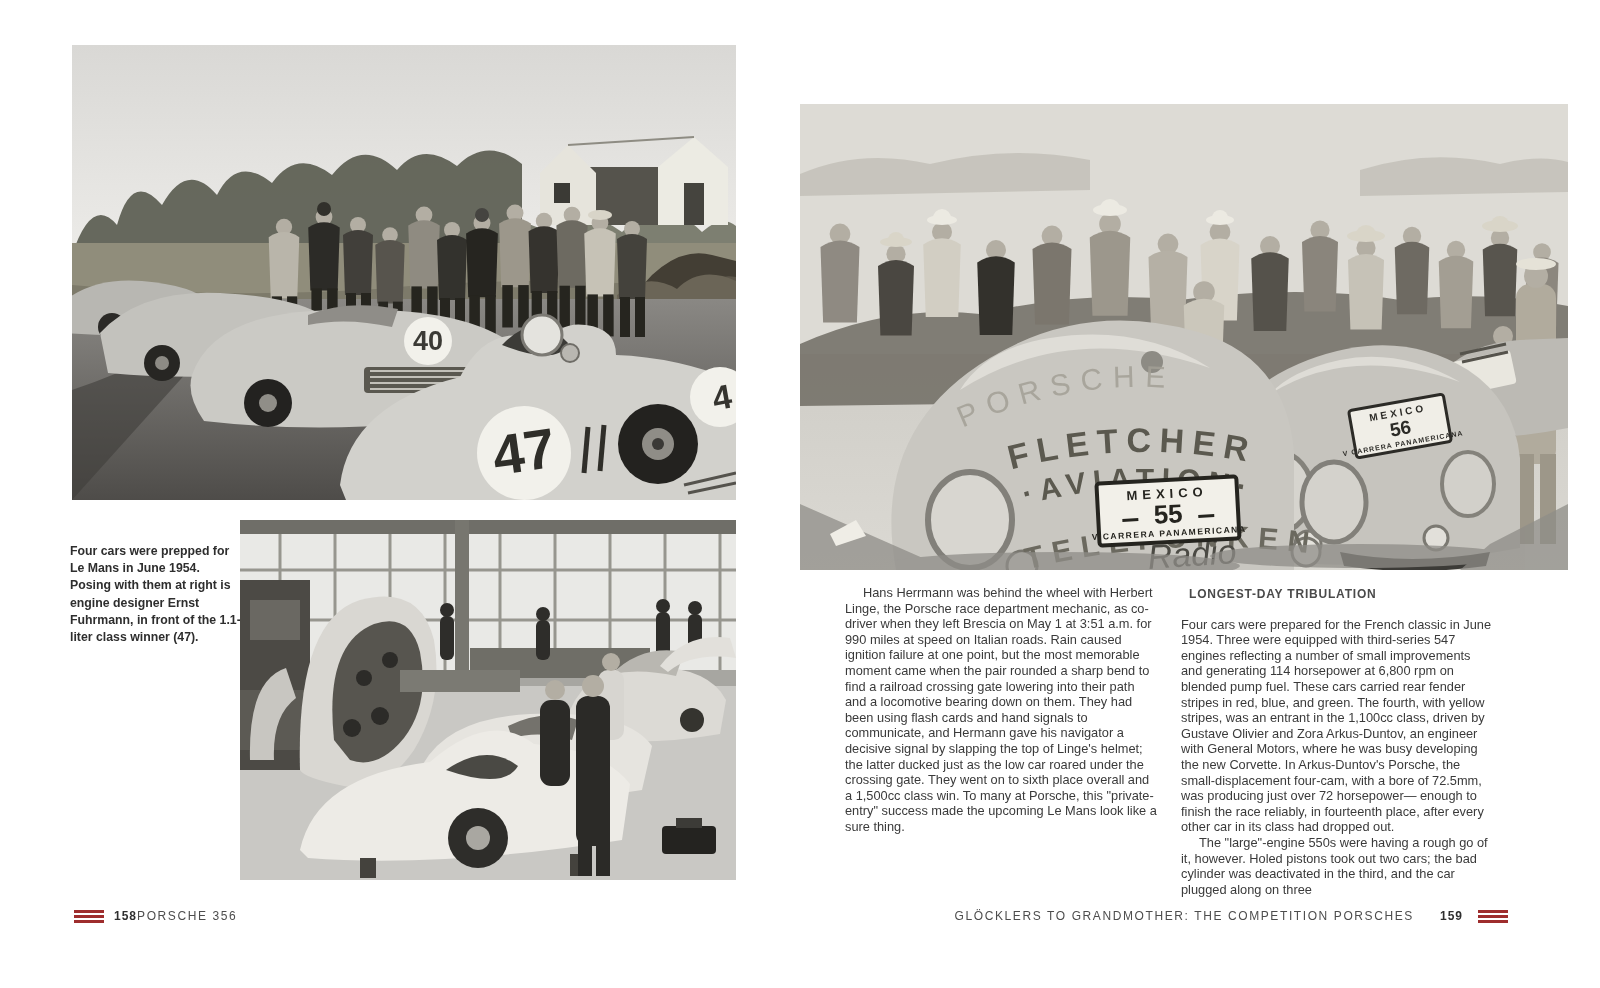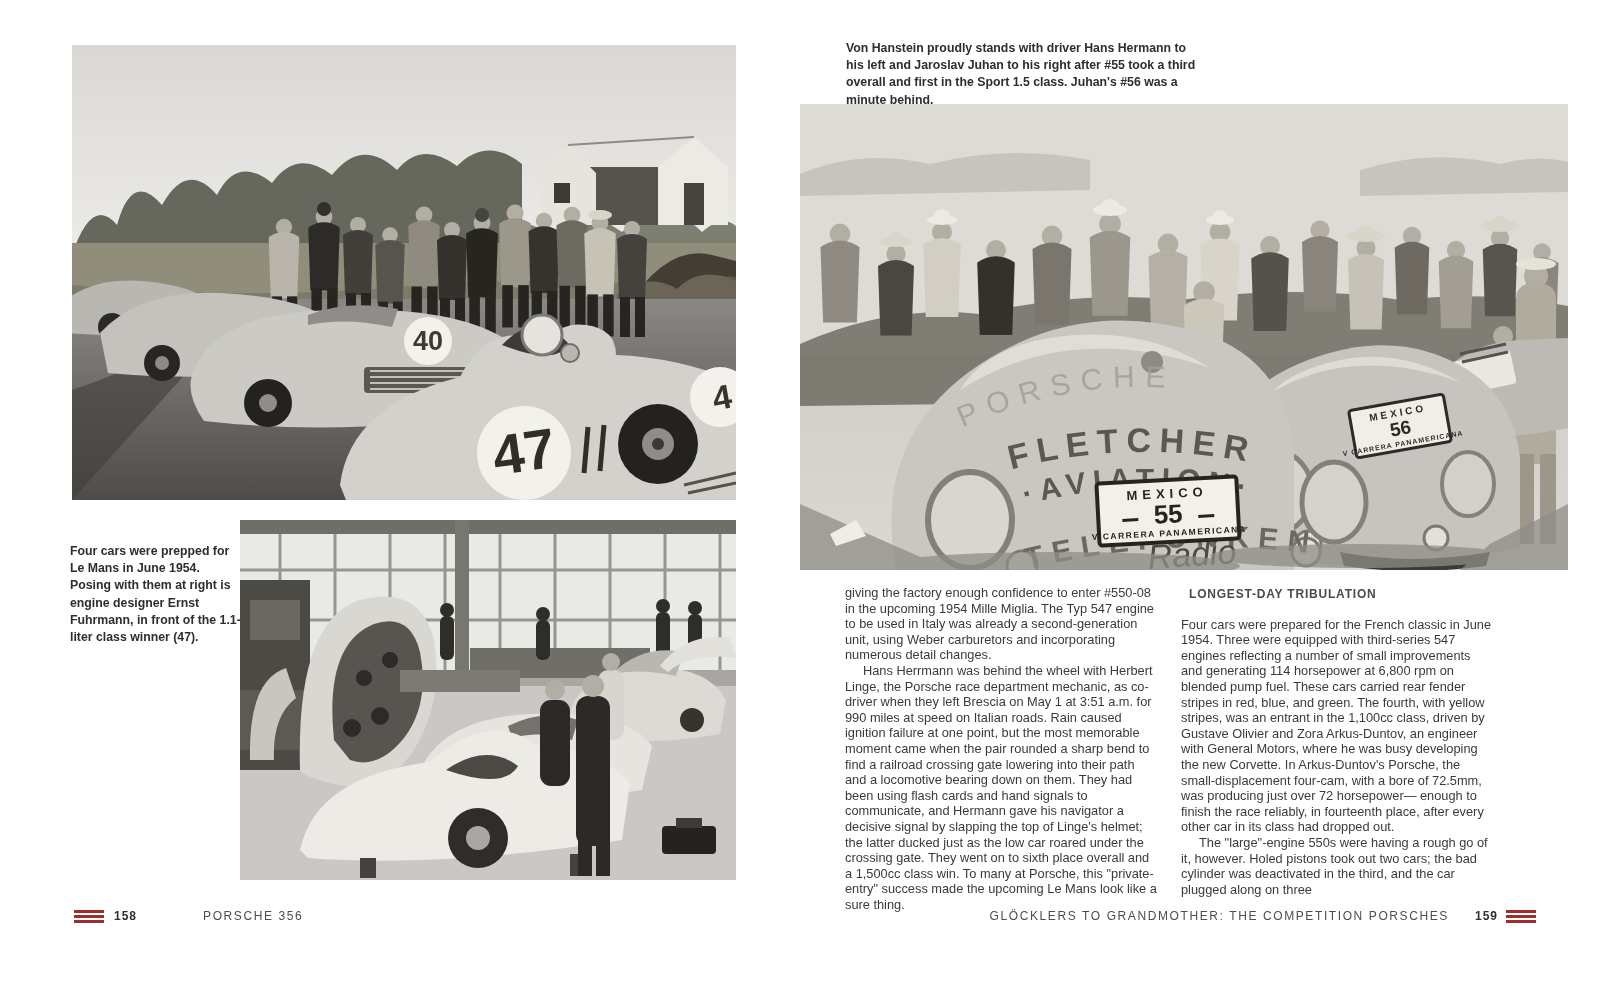--- a/index.html
+++ b/index.html
@@ -19,26 +19,26 @@
   .col p{margin:0;}
   .col p.indent{text-indent:18px;}
   .col-a{left:845px;}
   .col-b{left:1181px;}
   .col-b h2{
     margin:2px 0 14px 8px;font-size:12px;letter-spacing:0.8px;color:#4a4a4a;
     font-weight:bold;font-family:Liberation Sans, sans-serif;
   }
   .footer{position:absolute;top:908px;height:16px;display:flex;align-items:center;font-size:12px;color:#474747;}
   .footer-left{left:74px;}
-  .footer-right{right:64px;}
+  .footer-right{right:92px;}
   .pagenum{font-weight:bold;letter-spacing:1px;color:#2f2f2f;}
   .running{letter-spacing:1.6px;color:#4d4d4d;}
   .footer-left .pagenum{margin:0 0 0 10px;}
-  .footer-left .running{margin-left:66px;}
-  .footer-right .pagenum{margin:0 8px 0 26px;}
+  .footer-left .running{}
+  .footer-right .pagenum{margin:0 15px 0 26px;}
   .redlines{display:inline-flex;flex-direction:column;gap:2px;}
   .redlines i{display:block;width:30px;height:3px;background:#9e2d2d;}
   .skin{fill:#b3aea3;}
   svg text{font-family:"Liberation Sans",sans-serif;}
 </style>
 </head>
 <body>
 
 <div class="spread">
 
@@ -248,21 +248,20 @@
   <div class="footer footer-left">
     <span class="redlines">
         <i></i>
         <i></i>
         <i></i>
       </span>
     <span class="pagenum">158</span>
     <span class="running">PORSCHE 356</span>
   </div>
 
-  <p class="caption cap3">Von Hanstein proudly stands with driver Hans Hermann to his left and Jaroslav Juhan to his right after #55 took a third overall and first in the Sport 1.5 class. Juhan's #56 was a minute behind.</p>
 
   <svg class="photo" style="left:800px;top:104px;" width="768" height="466" viewBox="0 0 768 466">
     <defs>
       <linearGradient id="gnd" x1="0" y1="0" x2="0" y2="1">
         <stop offset="0" stop-color="#cfcdc7"></stop>
           <stop offset="1" stop-color="#dbd9d3"></stop>
       </linearGradient>
       <path id="arcP" d="M150,330 Q330,240 520,322" fill="none"></path>
       <path id="arcF" d="M190,372 Q350,320 536,380" fill="none"></path>
       <path id="arcA" d="M200,408 Q360,356 545,420" fill="none"></path>
@@ -399,21 +398,20 @@
     <g fill="#8f8d88" opacity="0.75">
       <polygon points="0,400 150,466 0,466"></polygon>
       <ellipse cx="260" cy="462" rx="180" ry="14"></ellipse>
       <ellipse cx="560" cy="452" rx="150" ry="12"></ellipse>
       <polygon points="690,440 768,400 768,466 660,466"></polygon>
     </g>
     <path d="M30,430 l26,-14 l10,16 l-30,10 z" fill="#efede6"></path>
   </svg>
 
   <div class="col col-a">
-    <p>giving the factory enough confidence to enter #550-08 in the upcoming 1954 Mille Miglia. The Typ 547 engine to be used in Italy was already a second-generation unit, using Weber carburetors and incorporating numerous detail changes.</p>
     <p class="indent">Hans Herrmann was behind the wheel with Herbert Linge, the Porsche race department mechanic, as co-driver when they left Brescia on May 1 at 3:51 a.m. for 990 miles at speed on Italian roads. Rain caused ignition failure at one point, but the most memorable moment came when the pair rounded a sharp bend to find a railroad crossing gate lowering into their path and a locomotive bearing down on them. They had been using flash cards and hand signals to communicate, and Hermann gave his navigator a decisive signal by slapping the top of Linge's helmet; the latter ducked just as the low car roared under the crossing gate. They went on to sixth place overall and a 1,500cc class win. To many at Porsche, this "private-entry" success made the upcoming Le Mans look like a sure thing.</p>
   </div>
 
   <div class="col col-b">
     <h2>LONGEST-DAY TRIBULATION</h2>
     <p>Four cars were prepared for the French classic in June 1954. Three were equipped with third-series 547 engines reflecting a number of small improvements and generating 114 horsepower at 6,800 rpm on blended pump fuel. These cars carried rear fender stripes in red, blue, and green. The fourth, with yellow stripes, was an entrant in the 1,100cc class, driven by Gustave Olivier and Zora Arkus-Duntov, an engineer with General Motors, where he was busy developing the new Corvette. In Arkus-Duntov's Porsche, the small-displacement four-cam, with a bore of 72.5mm, was producing just over 72 horsepower— enough to finish the race reliably, in fourteenth place, after every other car in its class had dropped out.</p>
     <p class="indent">The "large"-engine 550s were having a rough go of it, however. Holed pistons took out two cars; the bad cylinder was deactivated in the third, and the car plugged along on three</p>
   </div>
 
   <div class="footer footer-right">

